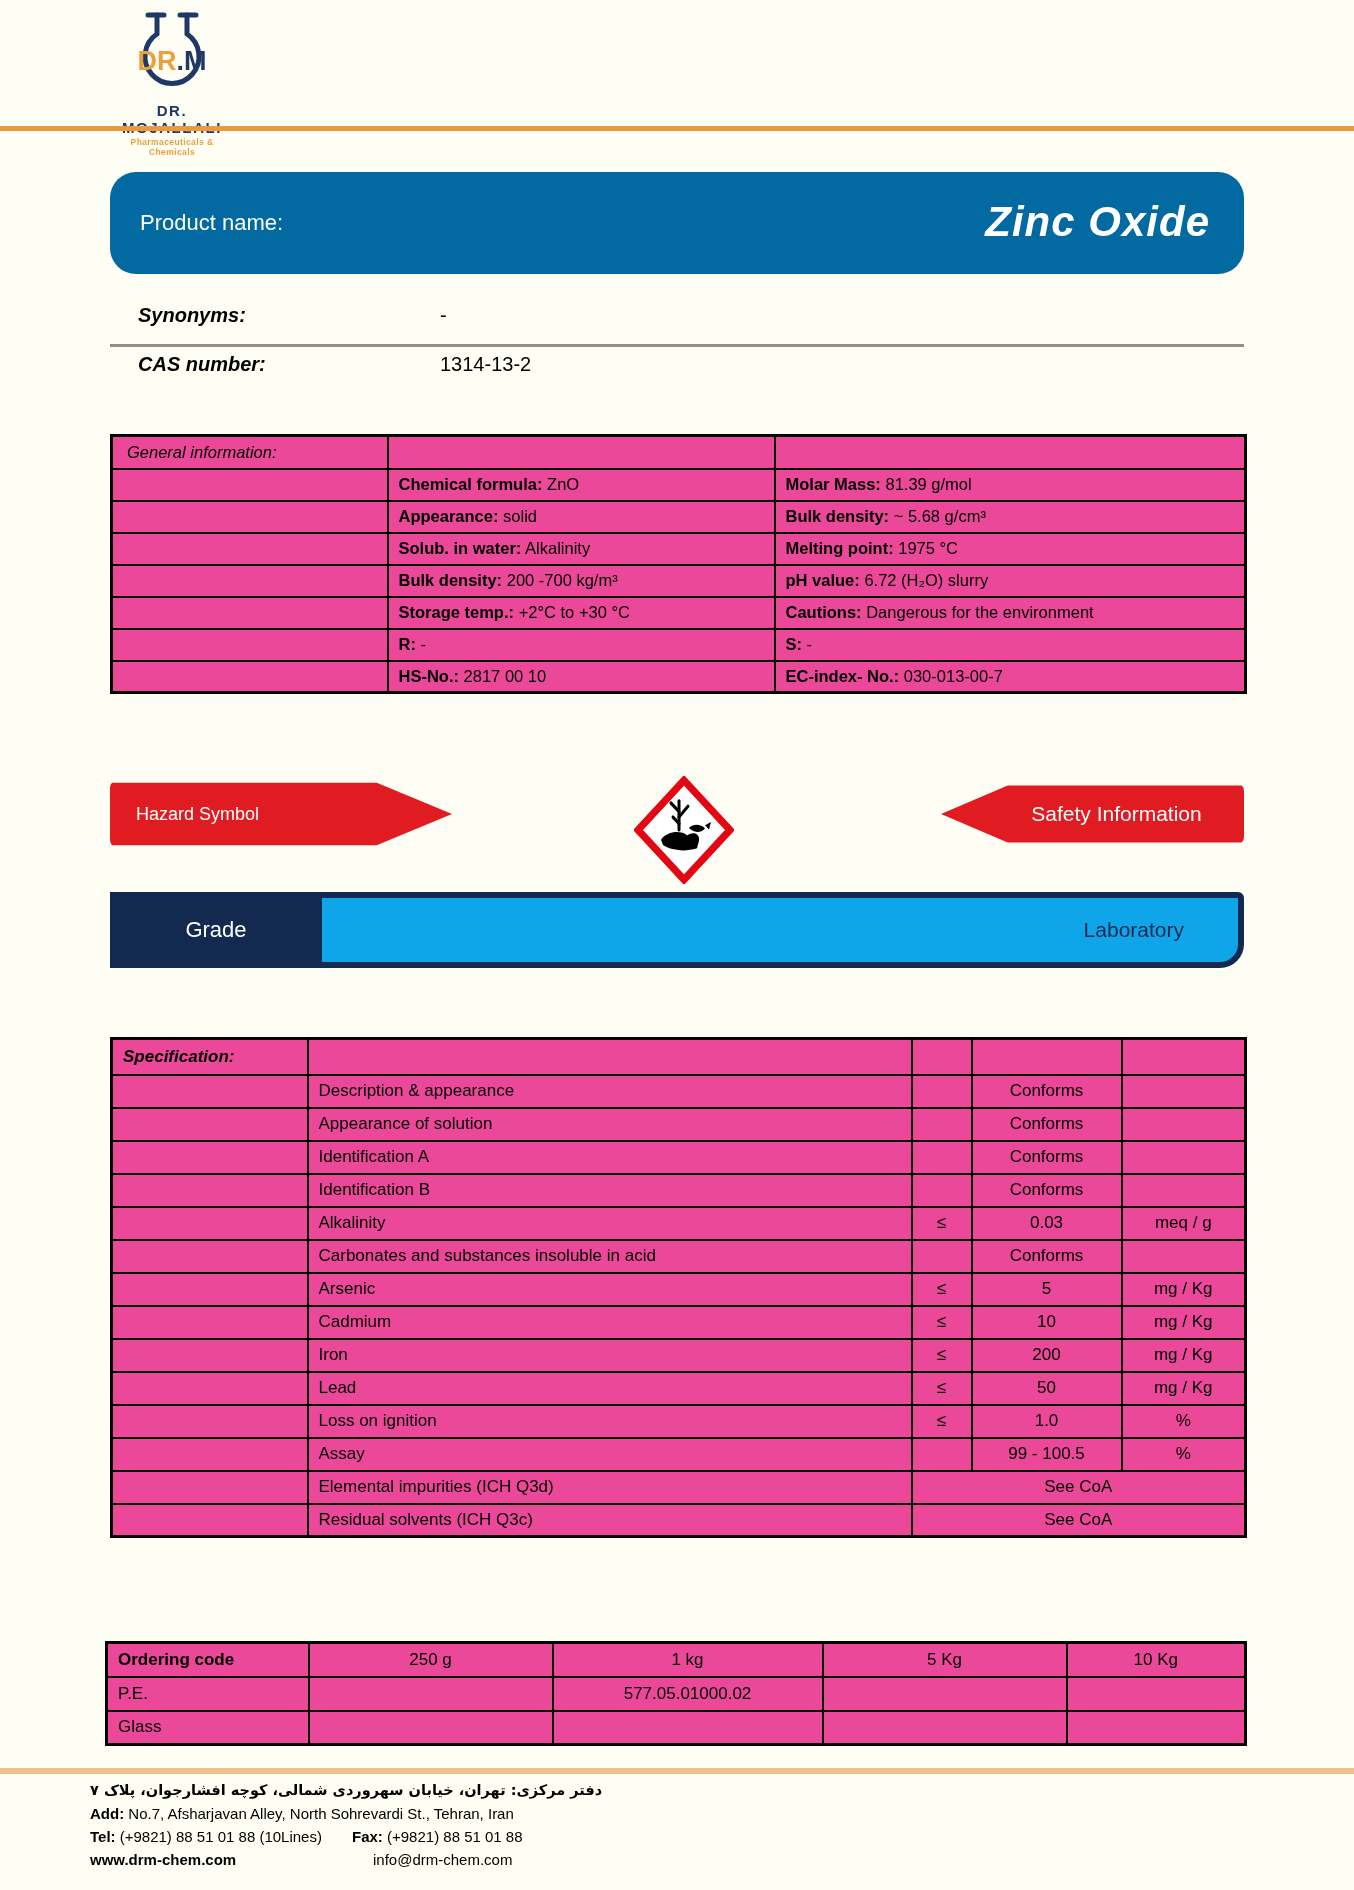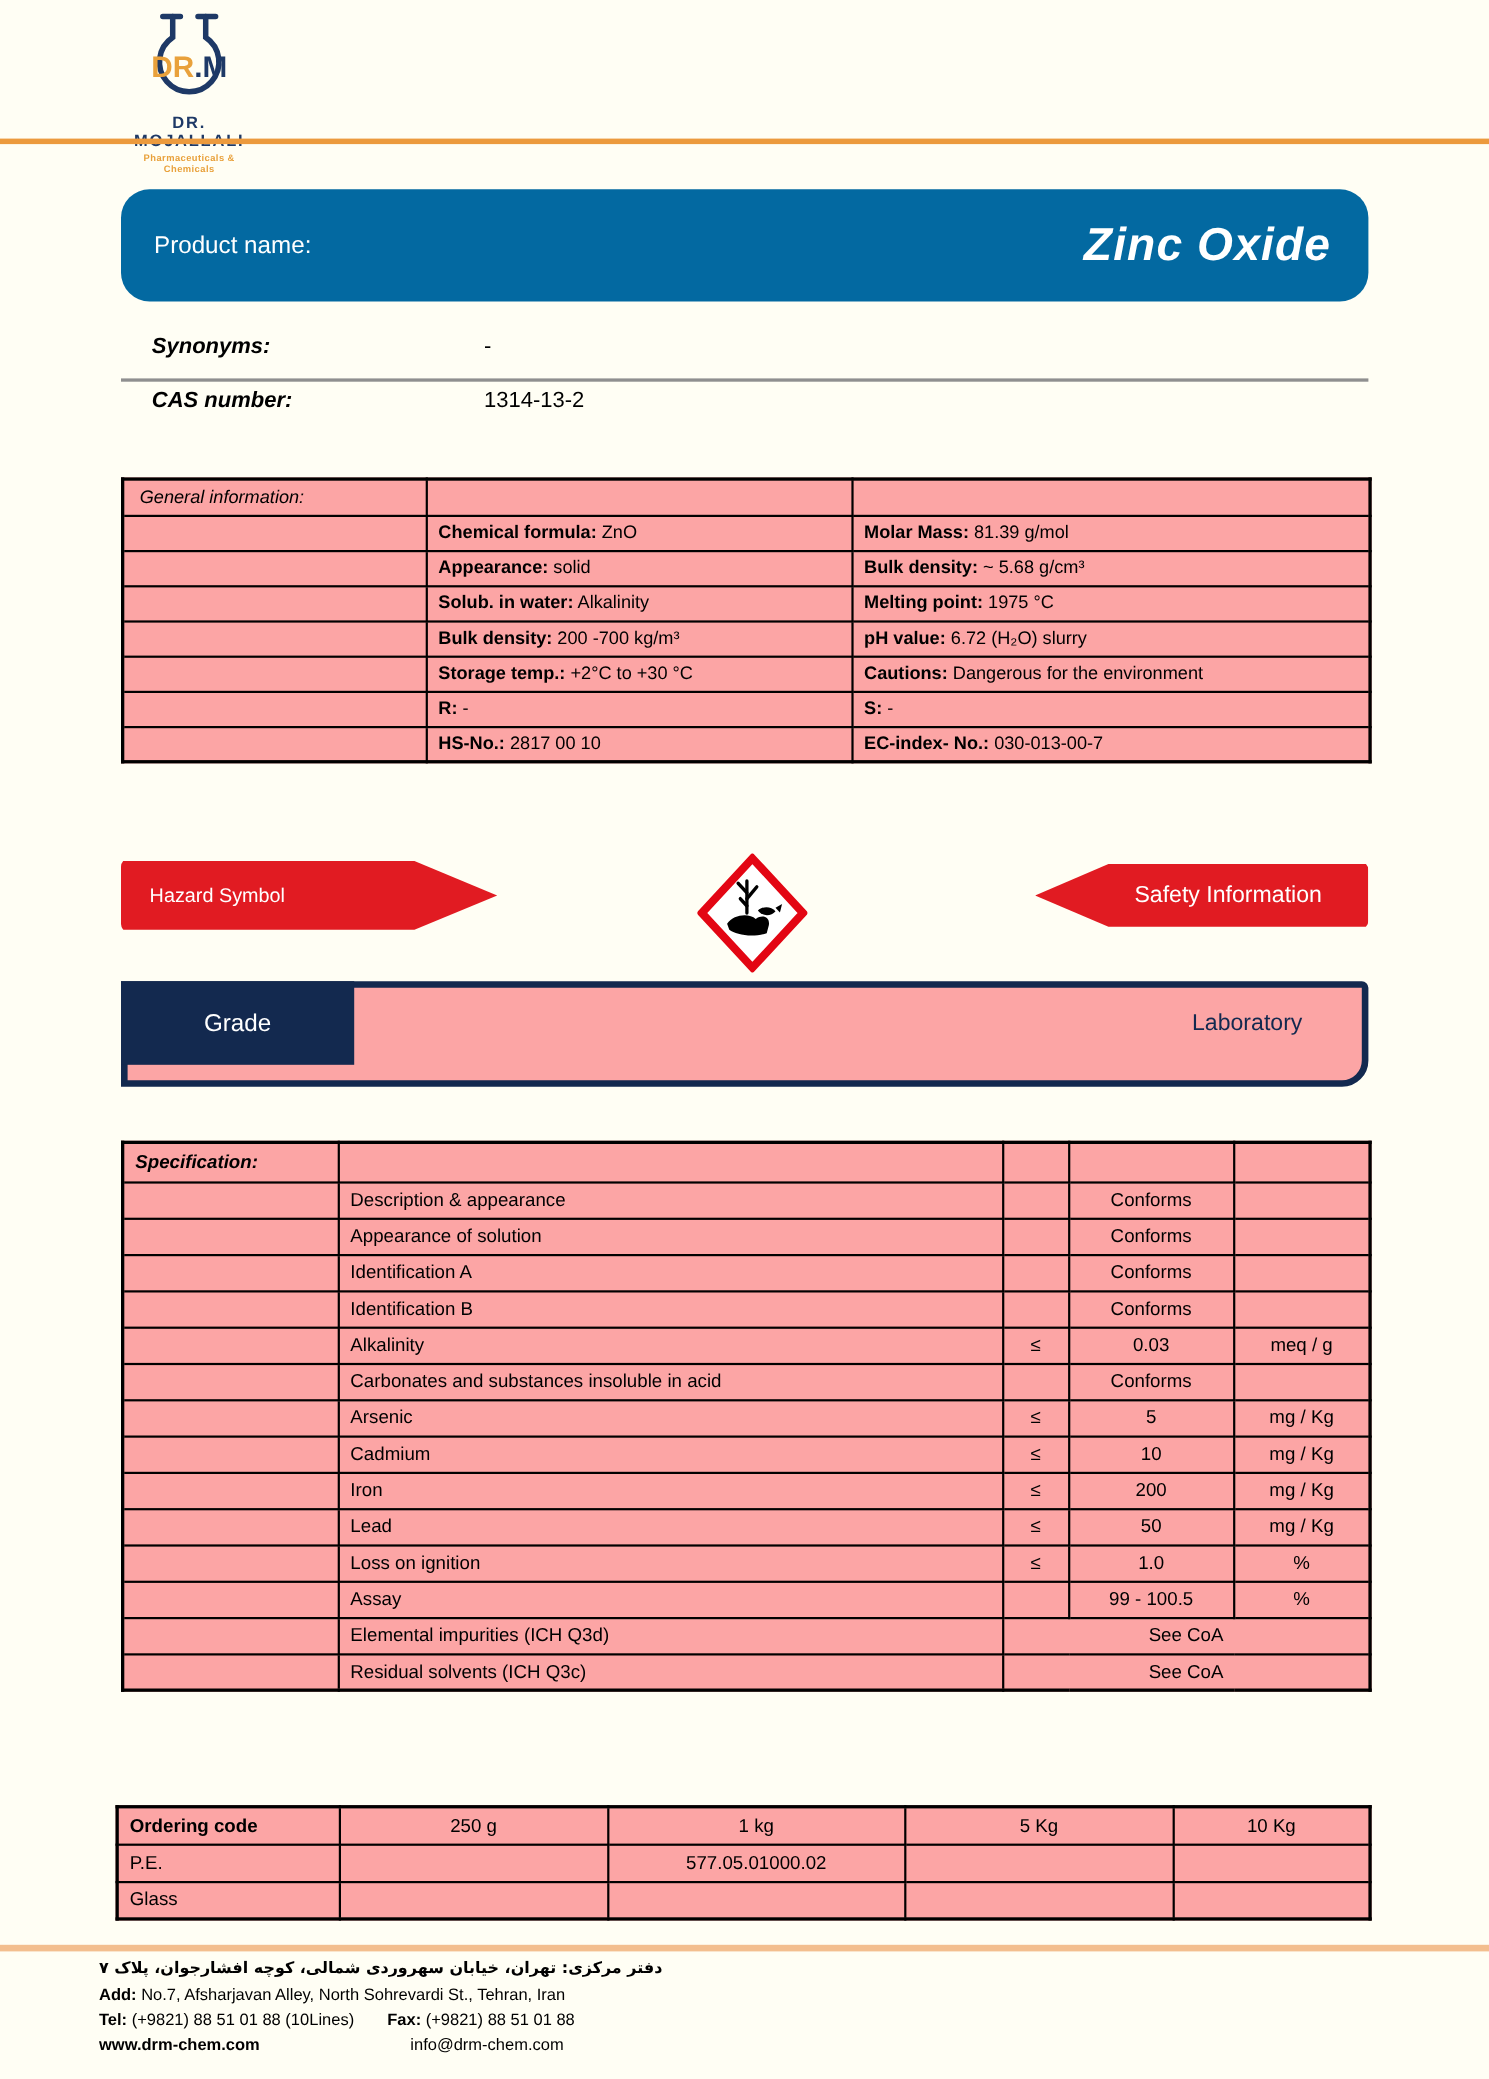--- a/index.html
+++ b/index.html
@@ -18,21 +18,21 @@
   
   .gray-bar{position:absolute;left:110px;top:172px;width:1134px;height:102px;background:#0369a1;border-radius:26px;}
   .gray-bar .plabel{position:absolute;left:30px;top:38px;color:#fff;font-size:22px;}
   .gray-bar .pname{position:absolute;right:34px;top:26px;color:#fff;font-size:42px;font-weight:bold;font-style:italic;letter-spacing:1px;}
   
   .id-row{position:absolute;left:138px;width:1000px;font-size:20px;}
   .id-row .lab{font-weight:bold;font-style:italic;}
   .id-row .val{position:absolute;left:302px;font-style:normal;font-weight:normal;}
   .divider{position:absolute;left:110px;top:344px;width:1134px;height:3px;background:#8f8f8f;}
   
-  table{border-collapse:collapse;table-layout:fixed;background:#fca5a5;}
+  table{border-collapse:collapse;table-layout:fixed;background:#ec4899;}
   td{padding:0 10px;overflow:hidden;white-space:nowrap;}
   .gen-table{position:absolute;left:110px;top:434px;width:1134px;border:3px solid #000;}
   .gen-table td{border:2px solid #000;font-size:16.5px;}
   .gen-table tr{height:32px;}
   .gen-table tr.title-row{height:33px;}
   .gen-title{font-style:italic;font-size:19px;padding-left:14px;}
   .cell-label{font-weight:bold;}
   .spec-table{position:absolute;left:110px;top:1037px;width:1134px;border:3px solid #000;}
   .spec-table td{border:2px solid #000;font-size:17px;}
   .spec-table tr{height:33px;}
@@ -44,22 +44,22 @@
   .ord-table tr{height:34px;}
   .ord-code{font-size:13.5px;border-radius:10px;}
   
   .arrow{position:absolute;display:flex;align-items:center;background:#E11B22;color:#fff;}
   .arrow-right{left:110px;top:780px;width:316px;height:68px;
     clip-path:polygon(0 4%,78% 4%,100% 50%,78% 96%,0 96%);padding-left:26px;font-size:18px;border-radius:8px;}
   .arrow-left{left:941px;top:783px;width:303px;height:62px;
     clip-path:polygon(22% 4%,100% 4%,100% 96%,22% 96%,0 50%);justify-content:center;padding-left:48px;font-size:21px;border-radius:8px;box-sizing:border-box;}
   .ghs{position:absolute;left:634px;top:776px;}
   
-  .grade-bar{position:absolute;left:110px;top:892px;width:1134px;height:96px;box-sizing:border-box;
-    border:6px solid #13294F;border-radius:0 6px 24px 0;background:#fca5a5;}
+  .grade-bar{position:absolute;left:110px;top:892px;width:1134px;height:76px;box-sizing:border-box;
+    border:6px solid #13294F;border-radius:0 6px 24px 0;background:#0ea5e9;}
   .grade-block{position:absolute;left:-6px;top:-6px;width:212px;height:76px;background:#13294F;
     display:flex;align-items:center;justify-content:center;color:#fff;font-size:22px;}
   .grade-value{position:absolute;right:54px;top:0;height:64px;display:flex;align-items:center;font-size:21px;color:#13294F;}
   
   .footer{position:absolute;left:90px;top:1779px;font-size:15px;line-height:23px;color:#000;}
   .fa-line{font-family:"DejaVu Sans",sans-serif;direction:rtl;text-align:left;font-weight:bold;font-size:14.5px;}
   .f-label{font-weight:bold;}
   .tel-group{display:inline-block;width:262px;}
   .site{display:inline-block;width:283px;font-weight:bold;}
 </style>

